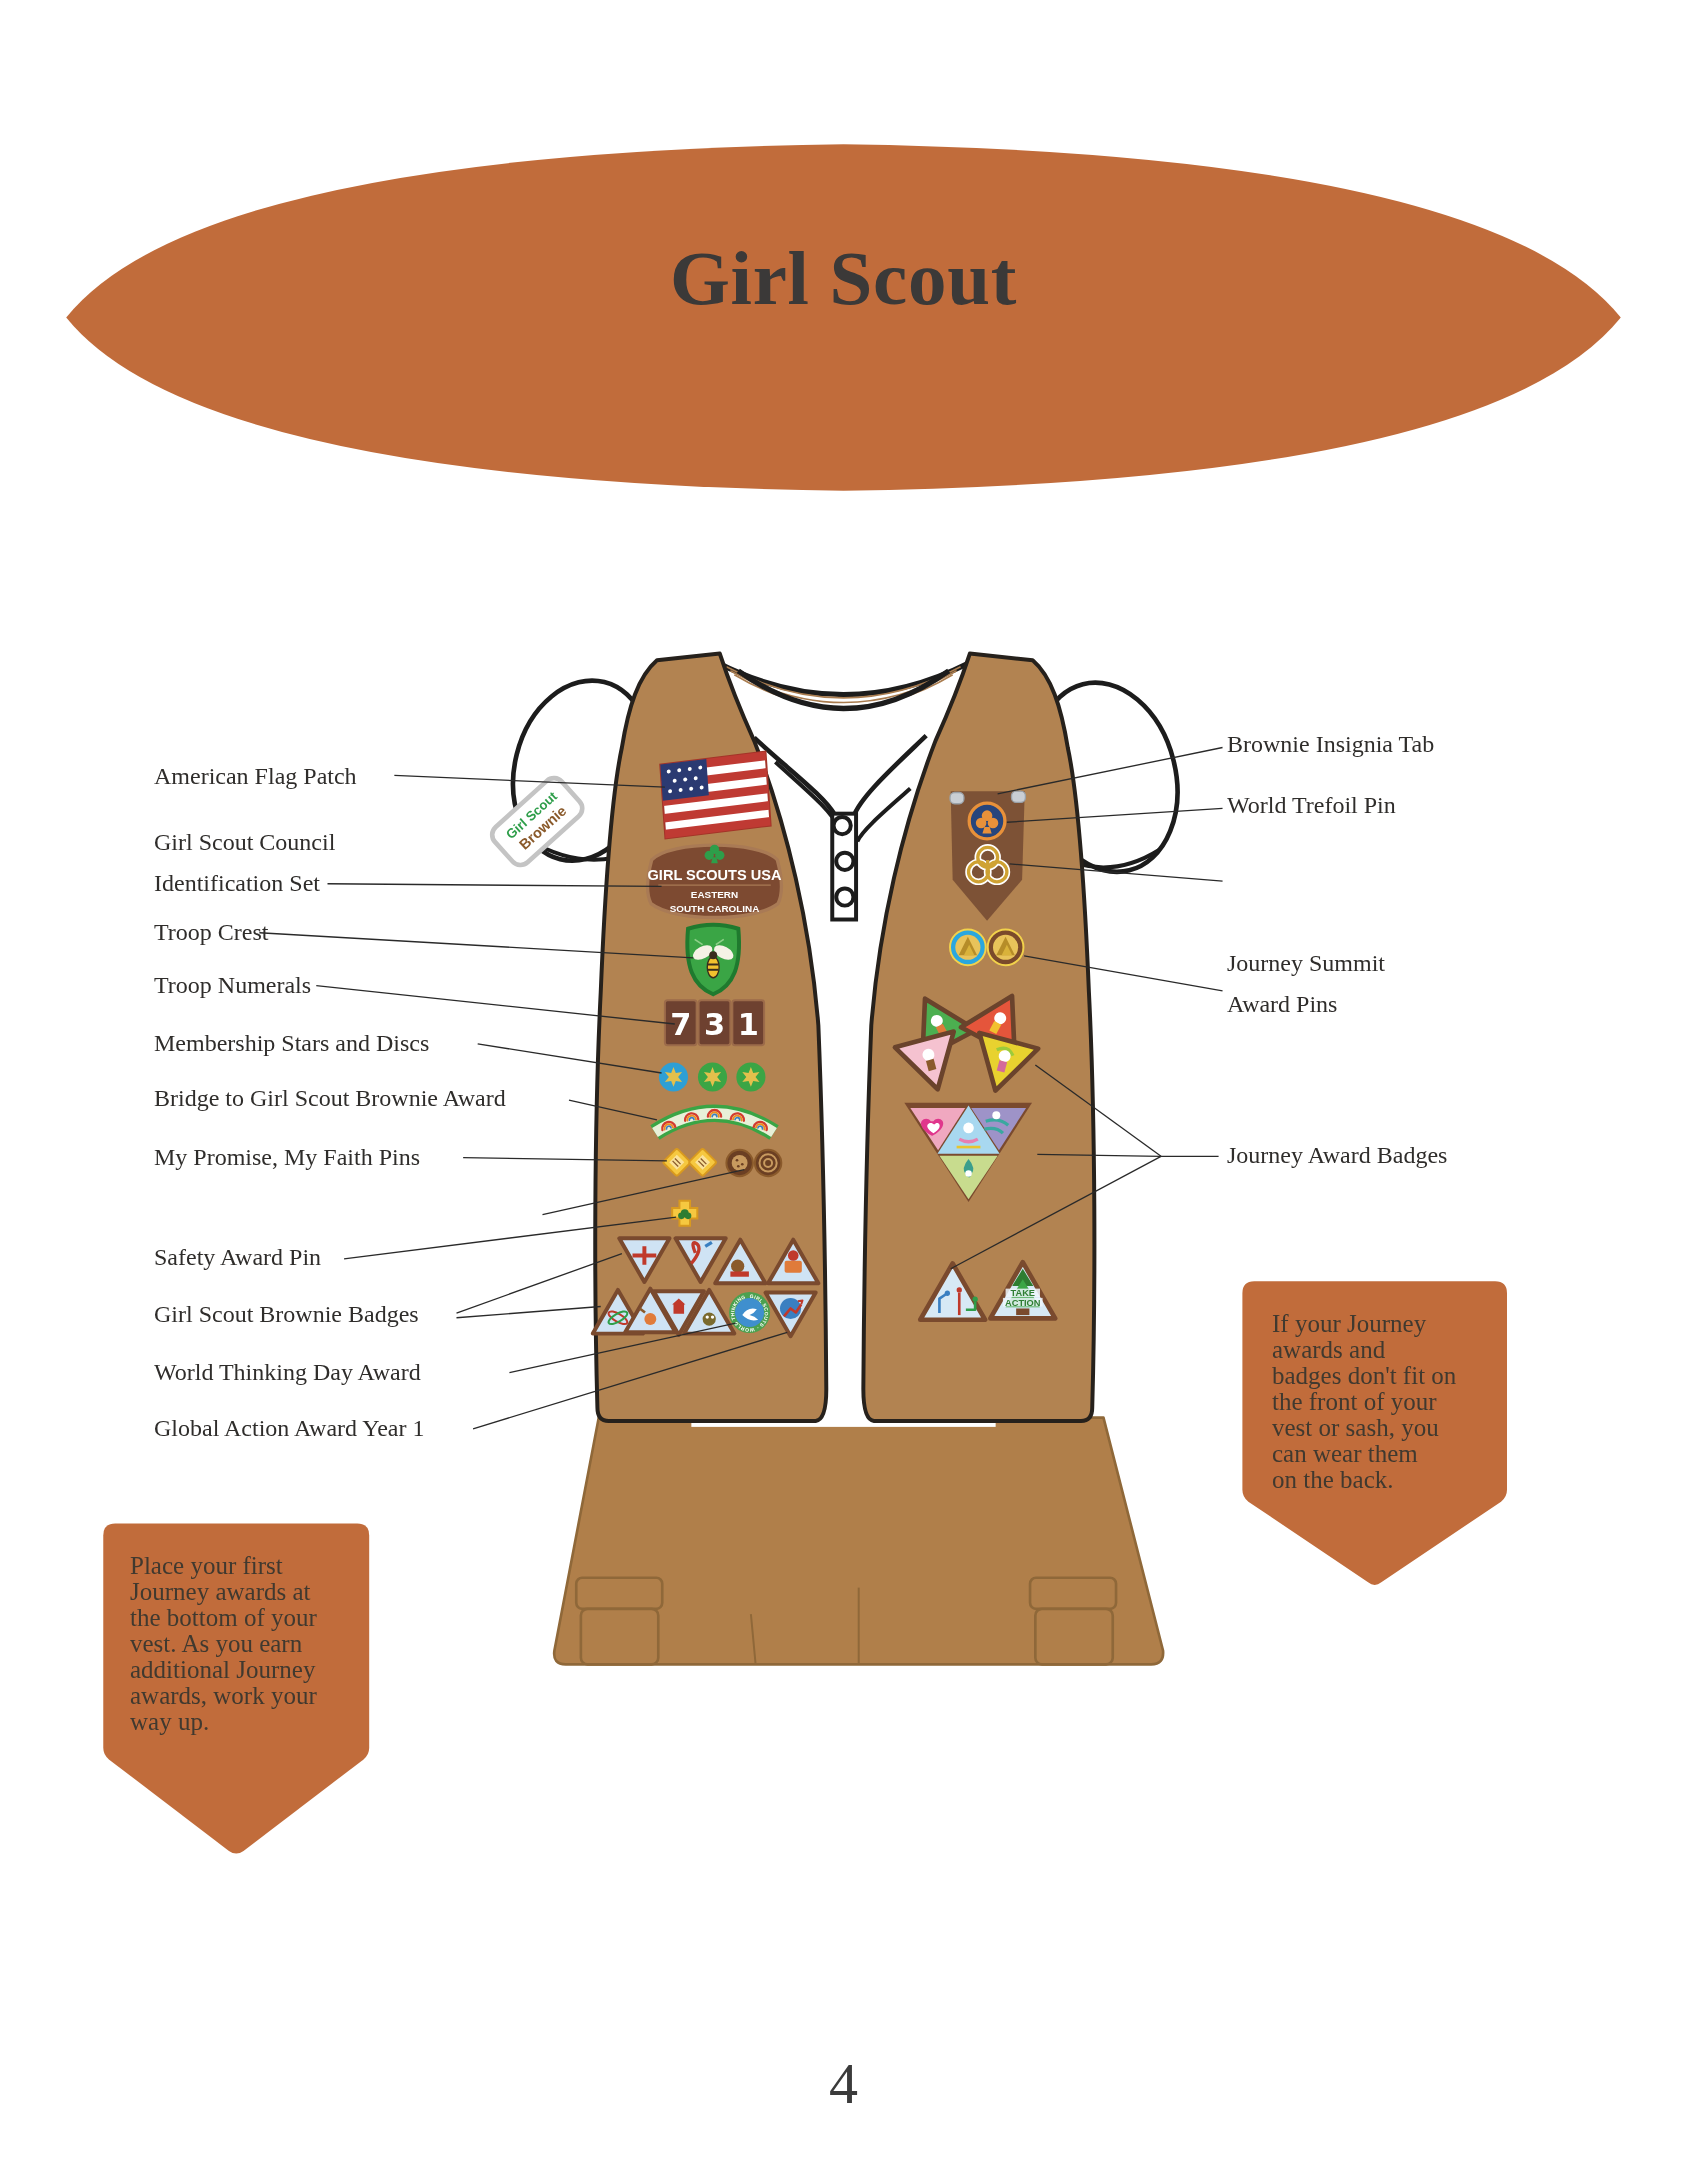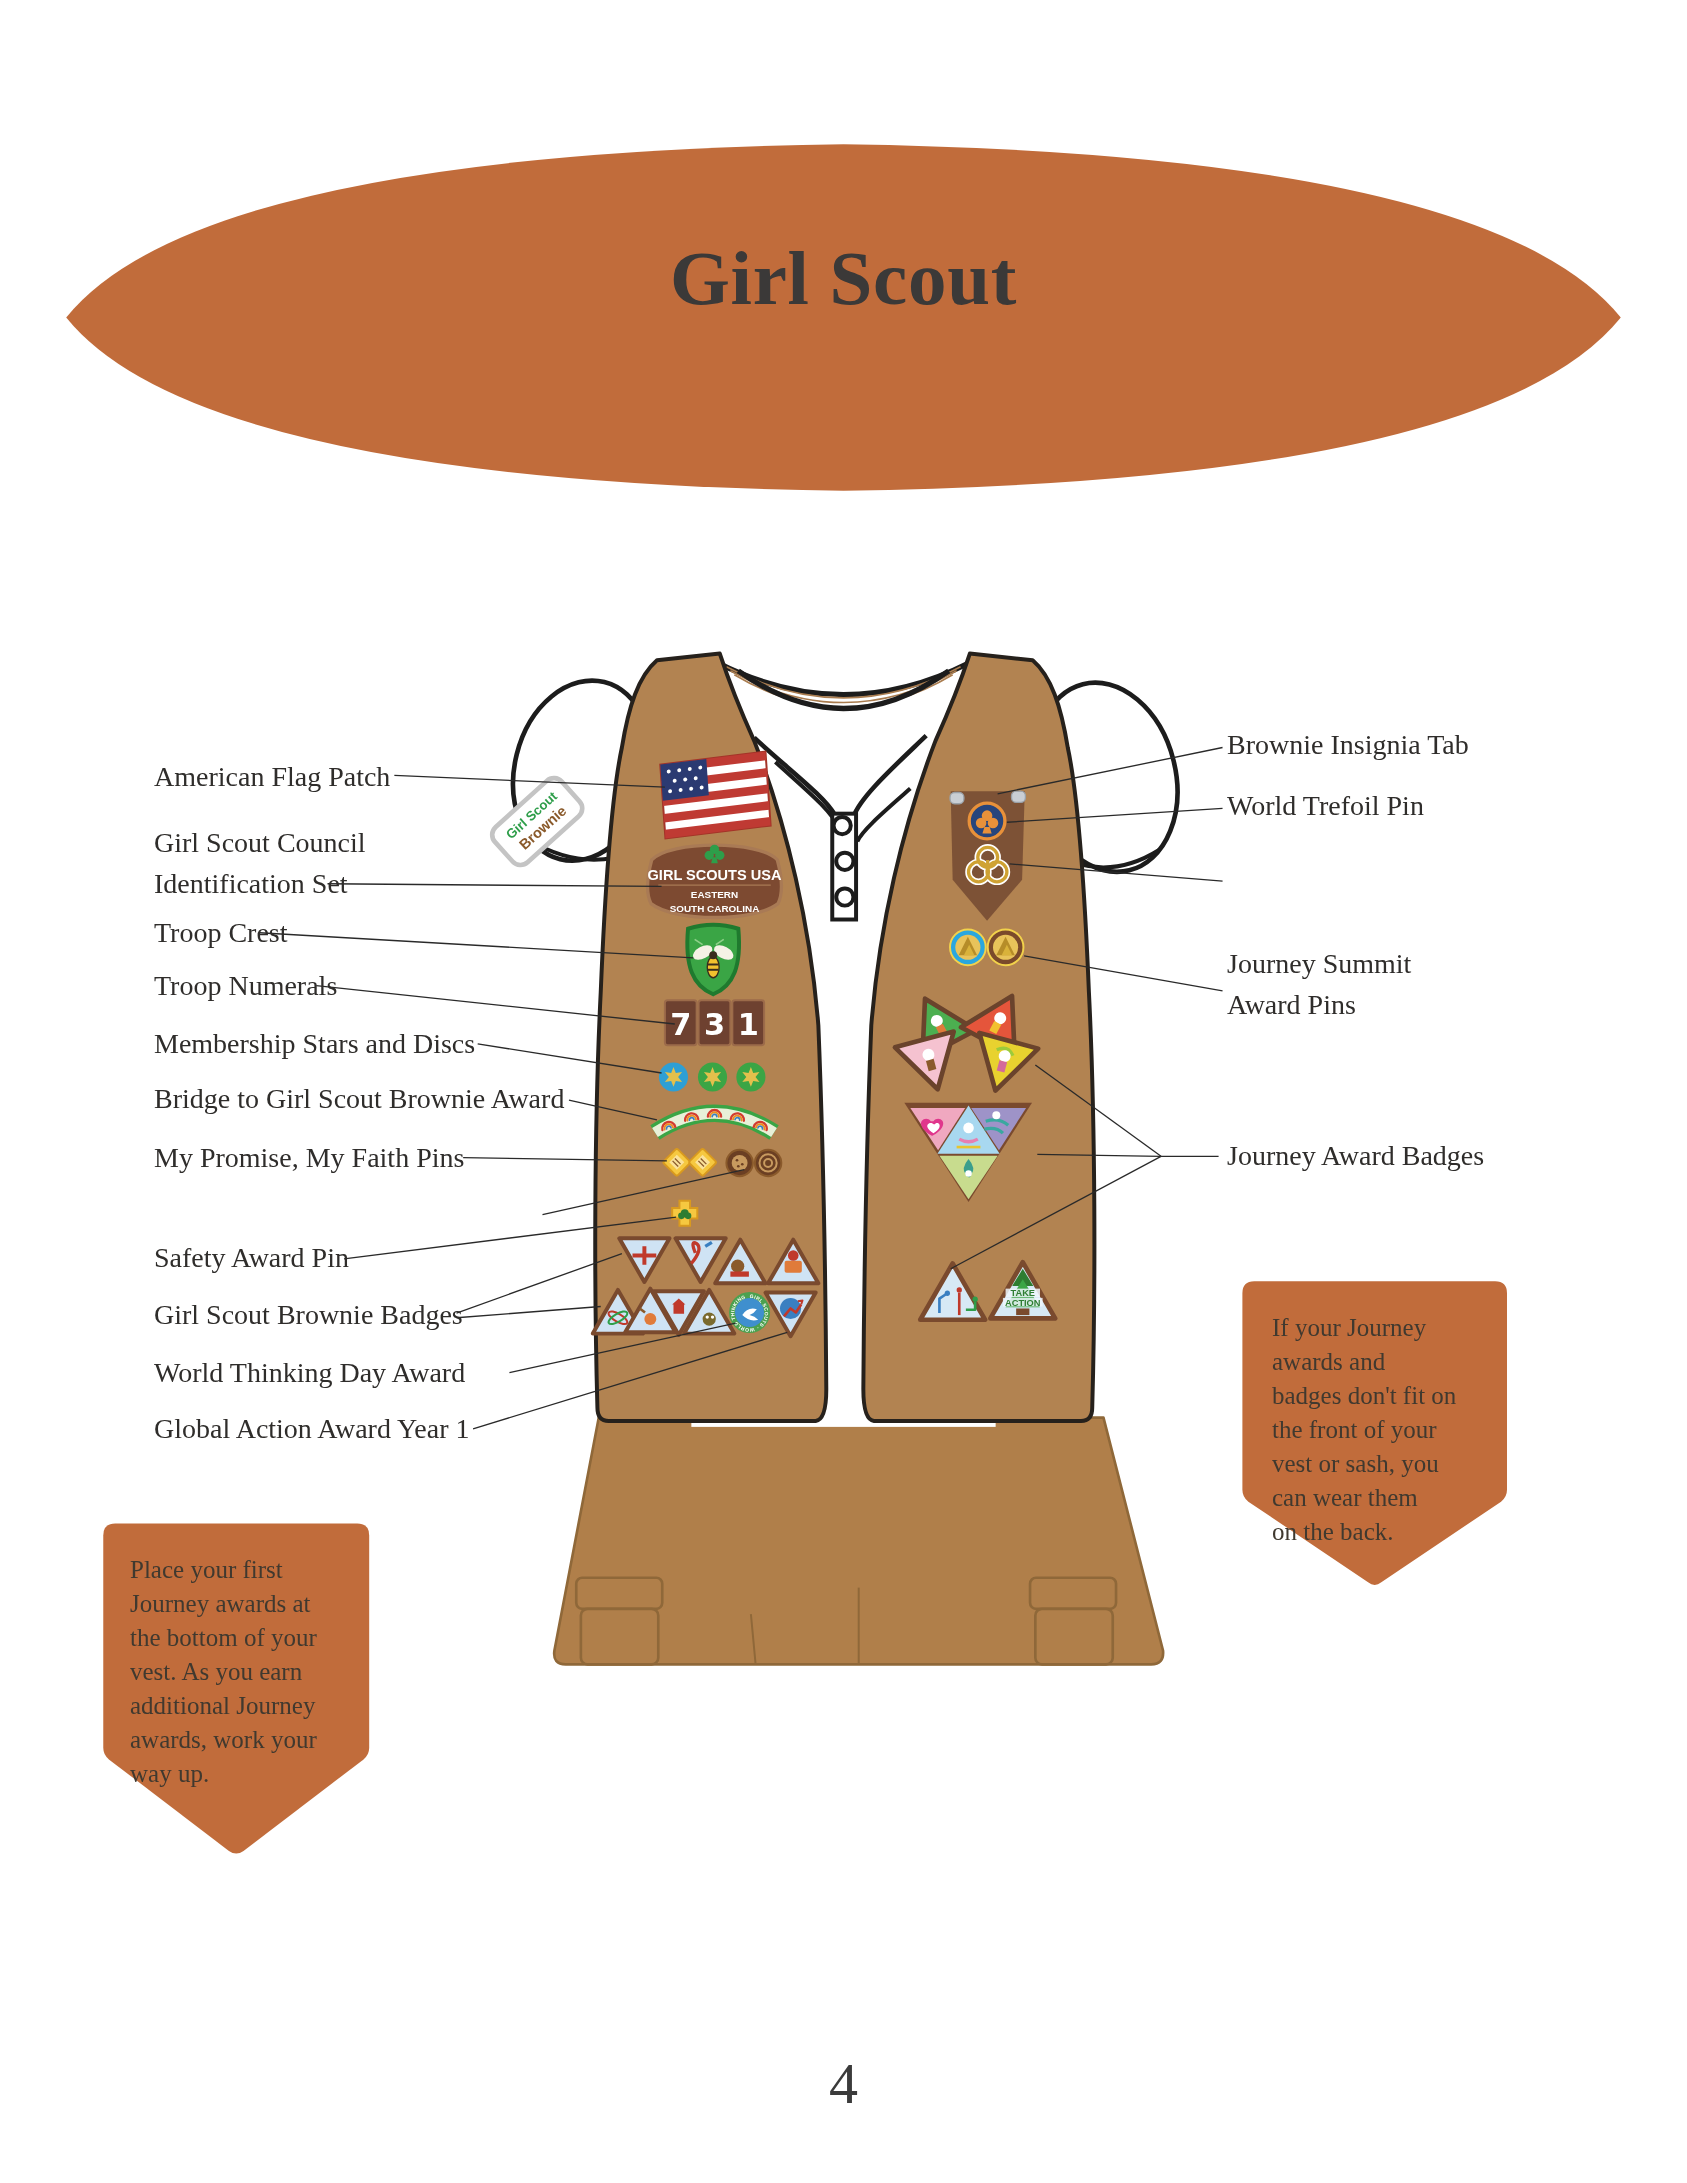--- a/index.html
+++ b/index.html
@@ -1,25 +1,25 @@
 <!DOCTYPE html>
 <html style="font-size:10.6px"><head>
 <meta charset="utf-8">
 <style>
   html,body{margin:0;padding:0;background:#e9e9e9;}
   .page{position:relative;width:1687px;height:2183px;background:#ffffff;overflow:hidden;
         font-family:"Liberation Serif",serif;}
   svg{position:absolute;left:0;top:0;}
   .banner-title{position:absolute;left:0;top:230px;width:1687px;text-align:center;
         font-size:77px;font-weight:bold;line-height:97px;color:#3b3938;letter-spacing:0.7px;}
-  .llabel,.rlabel{position:absolute;font-size:28px;line-height:41px;color:#2f2d2b;
+  .llabel,.rlabel{position:absolute;font-size:24px;line-height:41px;color:#2f2d2b;
         white-space:pre-line;}
   .llabel{left:114px;margin-left:40px;}
   .rlabel{left:1227px;}
-  .callout-text{position:absolute;font-size:25px;line-height:34px;color:#40392f;
+  .callout-text{position:absolute;font-size:25px;line-height:26px;color:#40392f;
         white-space:pre-line;}
   .pagenum{position:absolute;left:0;top:2050px;width:1687px;text-align:center;
         font-size:58px;color:#3b3b3b;}
 </style>
 </head>
 <body>
 
 <div class="page">
 
   <svg width="1687" height="2183" viewBox="0 0 2550 3300">

